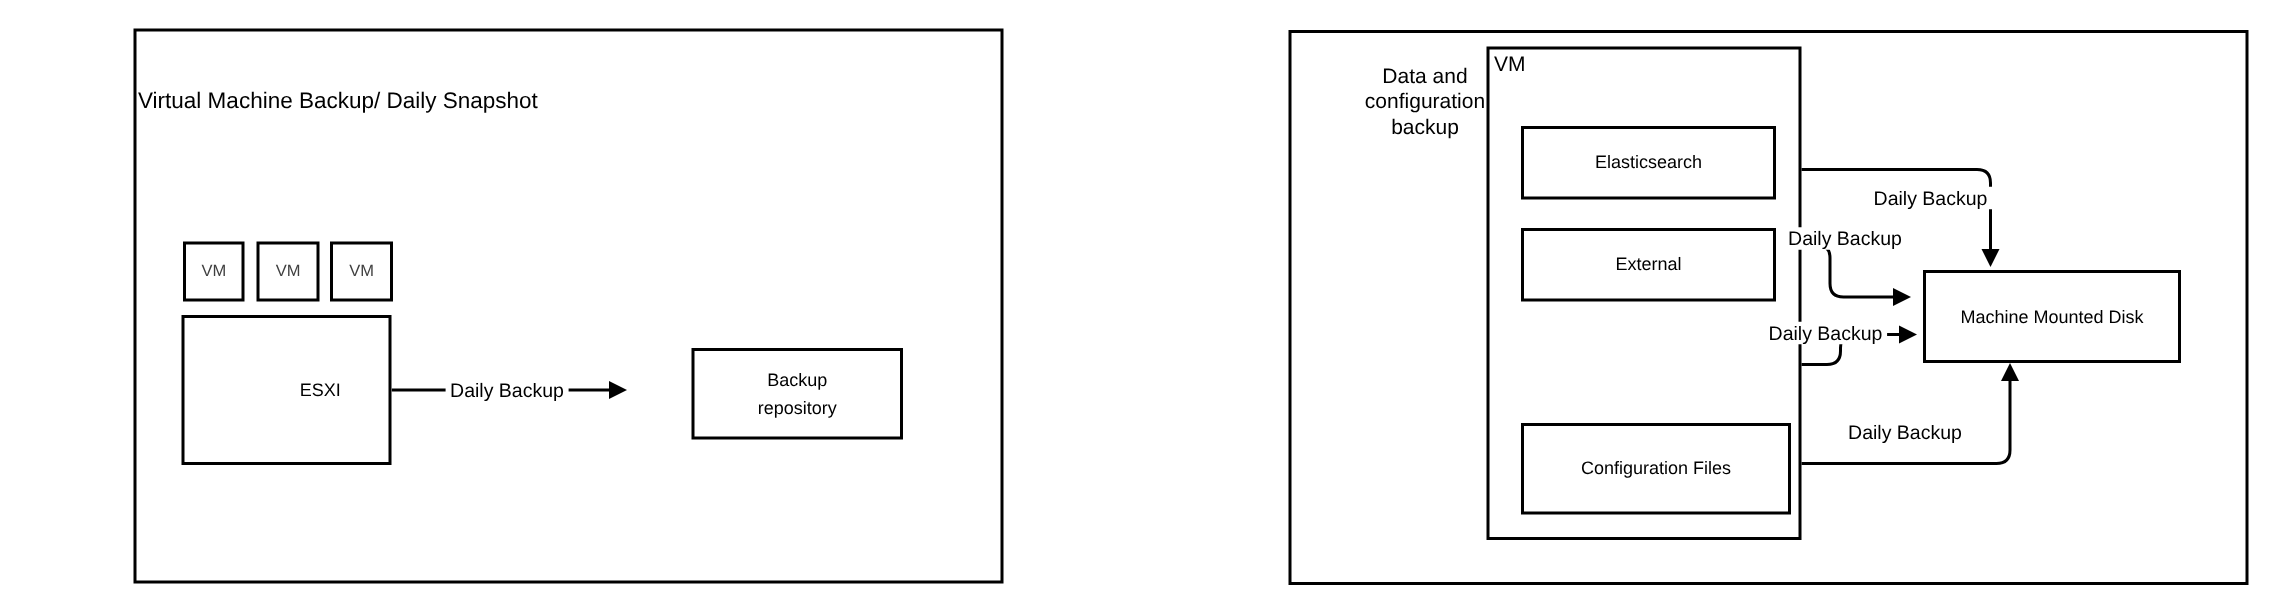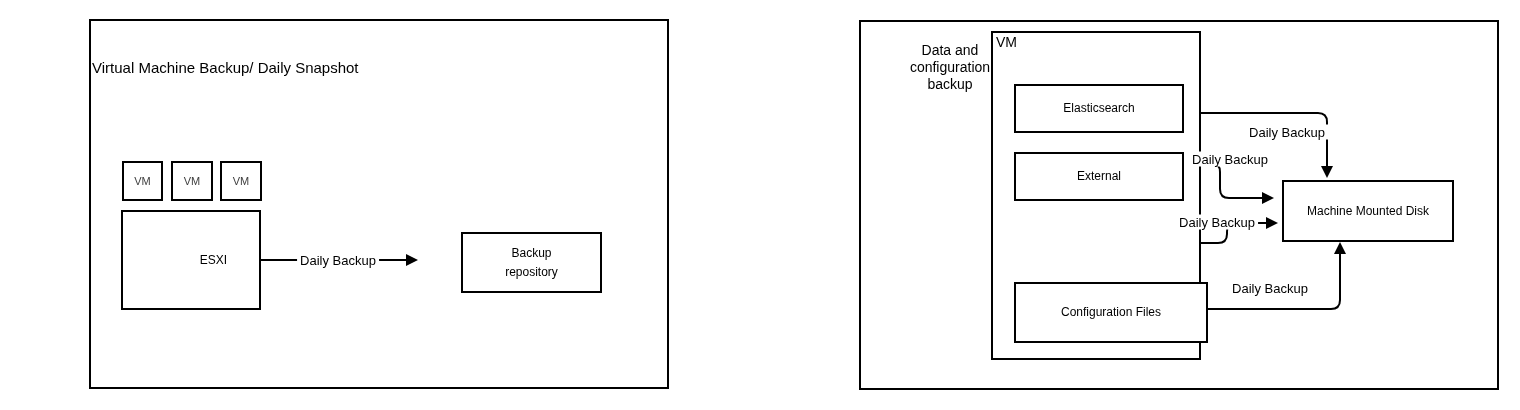--- a/index.html
+++ b/index.html
@@ -158,21 +158,21 @@
 
     <div class="vm-container" style="left:130px; top:9px; width:210px; height:329px;">
       <div class="vm-container-label">VM</div>
 
       <div class="node" style="left:21px; top:51px; width:170px; height:49px;">
         <span>Elasticsearch</span>
       </div>
       <div class="node" style="left:21px; top:119px; width:170px; height:49px;">
         <span>External</span>
       </div>
-      <div class="node" style="left:21px; top:249px; width:194px; height:61px;">
+      <div class="node" style="left:21px; top:249px; width:180px; height:61px;">
         <span>Configuration Files</span>
       </div>
     </div>
 
     <div class="node" style="left:421px; top:158px; width:172px; height:62px;">
       <span class="wrap-140">Machine Mounted Disk</span>
     </div>
   </div>
 
   <div class="edge-label" style="left:338px; top:260px;">Daily Backup</div>

